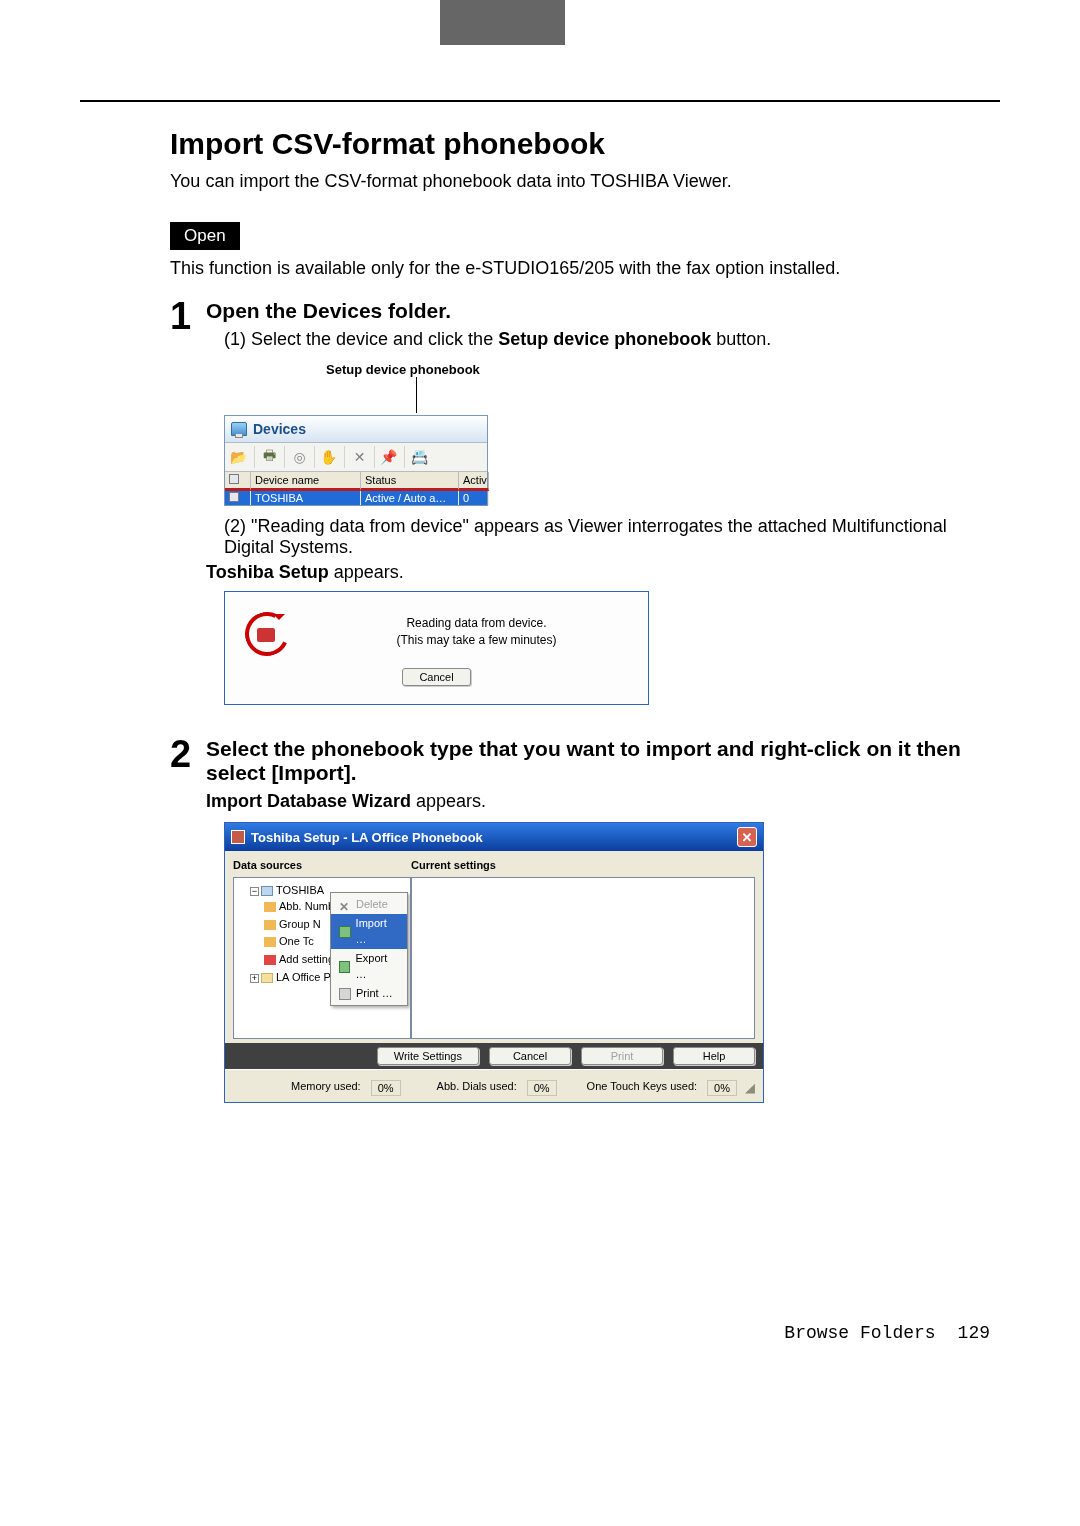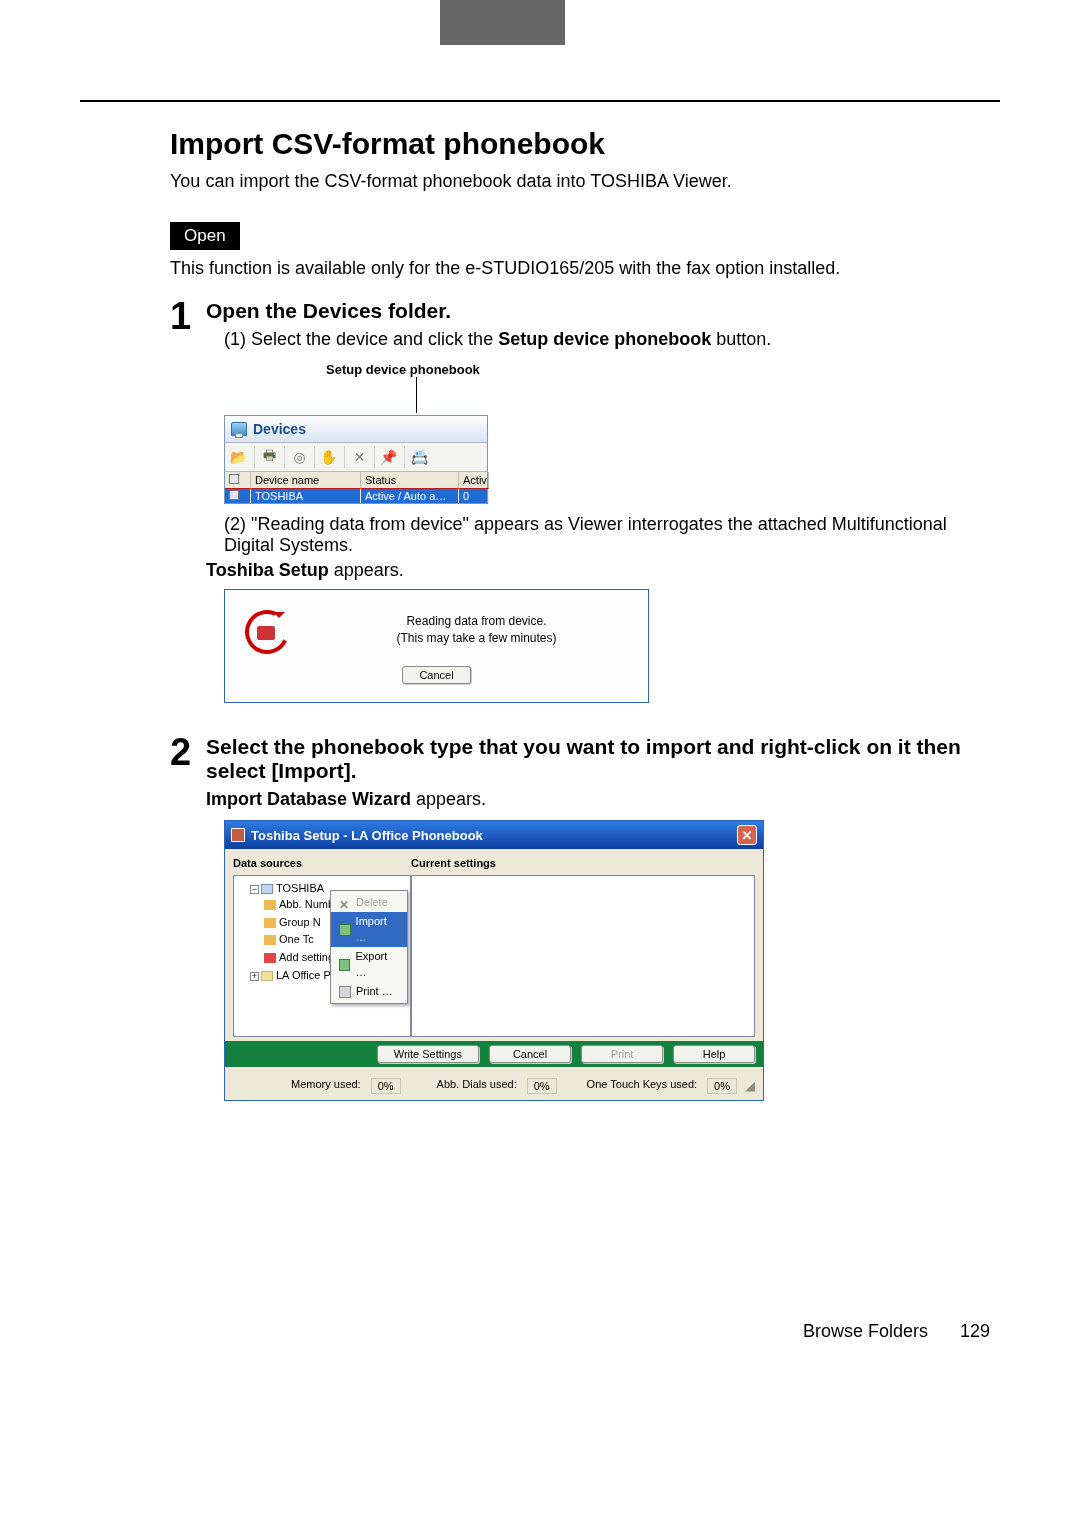--- a/index.html
+++ b/index.html
@@ -116,21 +116,21 @@
     cursor: pointer;
   }
   .dev-toolbar .tb:last-child{border-right:none;}
   .dev-cols {
     display: grid;
     grid-template-columns: 26px 110px 98px 30px;
     background: #ece9d8;
   }
   .dev-cols div {
     border-right: 1px solid #bbb;
-    border-bottom: 1px solid #b91c1c;
+    border-bottom: 3px solid #b91c1c;
     padding: 2px 4px;
     font-size: 11px;
     color:#000;
     white-space: nowrap;
     overflow: hidden;
   }
   .dev-row {
     display: grid;
     grid-template-columns: 26px 110px 98px 30px;
     background: #216bd6;
@@ -284,21 +284,21 @@
   .mi-x{color:#888;font-weight:bold;font-size:12px;}
   .mi-imp{background:#7ec080;border:1px solid #3a7a3a;}
   .mi-exp{background:#7ec080;border:1px solid #3a7a3a;}
   .mi-prn{background:#d6d6d6;border:1px solid #888;}
   .settings-box{
     background:#fff;
     border:1px solid #7a8aa5;
     height: 162px;
   }
   .la-buttons{
-    background:#15803d;
+    background:#404040;
     padding: 4px 8px;
     display:flex;
     justify-content:flex-end;
     gap: 10px;
   }
   .la-buttons .win-btn{min-width:82px;text-align:center;}
   .la-buttons .print{color:#a0a0a0;}
   .la-status{
     background:#ece9d8;
     border-top:1px solid #fff;
@@ -311,22 +311,23 @@
   .la-status .spacer{border:none;}
   .la-status .lab{border:none; text-align:right; padding-right:2px;}
   .la-status .grip{margin-left:auto;font-size:13px;color:#8c8c7b;}
 
   .footer {
     margin-top: 190px;
     display:flex;
     justify-content:flex-end;
     align-items:baseline;
     padding-right: 90px;
-    gap: 32px;
+    gap: 22px;
     font-size: 18px;
+    font-family: Liberation Mono, monospace;
   }
   .footer .pg { font-size: 18px; }
 </style>
 </head>
 <body>
 
 <div class="top-tab"></div>
 <hr class="hr-line">
 
 <div class="page">

